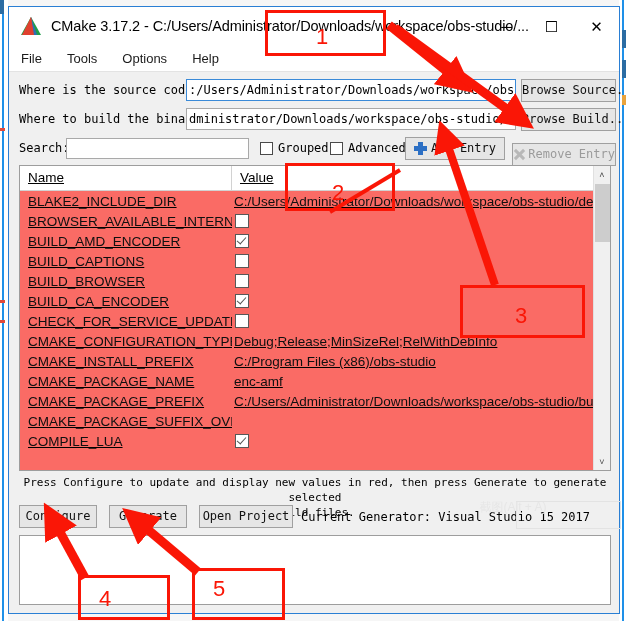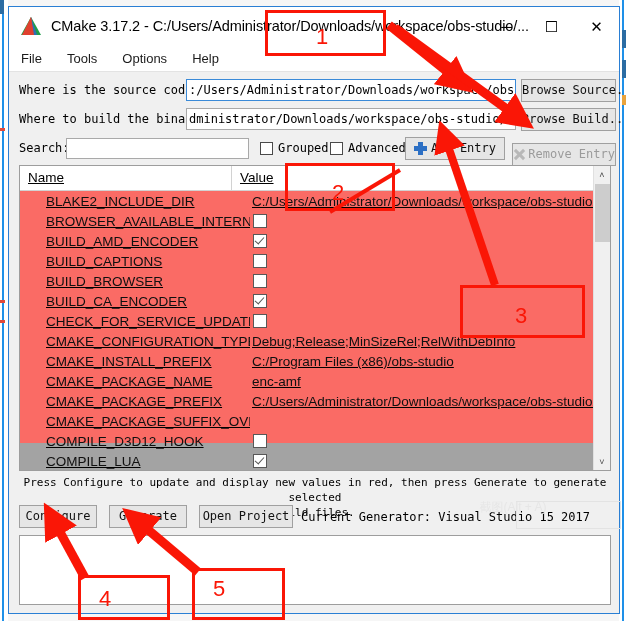--- a/index.html
+++ b/index.html
@@ -220,23 +220,22 @@
   }
   .th {
     font-size: 13.5px;
     color: #000;
     padding-left: 8px;
   }
   .th.name { width: 212px; border-right: 1px solid #d2d2d2; height: 100%; line-height: 24px; box-sizing: border-box;}
   .th.value { flex: 1; height: 100%; line-height: 24px; }
   .tbody {
     background: #fa6b65;
-    height: 252px;
-    position: relative;
-    padding-left: 18px;
+    height: 280px;
+    position: relative;
   }
   .trow {
     display: flex;
     height: 20px;
     align-items: center;
   }
   .tname {
     width: 212px;
     font-size: 13.5px;
     color: #101010;
@@ -512,26 +511,20 @@
           </div>
           <div class="trow">
             <div class="tname">CMAKE_PACKAGE_PREFIX</div>
             <div class="tval">C:/Users/Administrator/Downloads/workspace/obs-studio/bu...</div>
           </div>
           <div class="trow">
             <div class="tname">CMAKE_PACKAGE_SUFFIX_OVER...</div>
             <div class="tval"></div>
           </div>
           <div class="trow">
-            <div class="tname">COMPILE_D3D12_HOOK</div>
-            <div class="tval">
-              <div class="cellchk"></div>
-            </div>
-          </div>
-          <div class="trow">
             <div class="tname">COMPILE_LUA</div>
             <div class="tval">
               <div class="cellchk checked"></div>
             </div>
           </div>
         </div>
       <div class="vscroll">
         <div class="vs-arrow">˄</div>
         <div class="vs-thumb"></div>
         <div class="vs-arrow bottom">˅</div>

